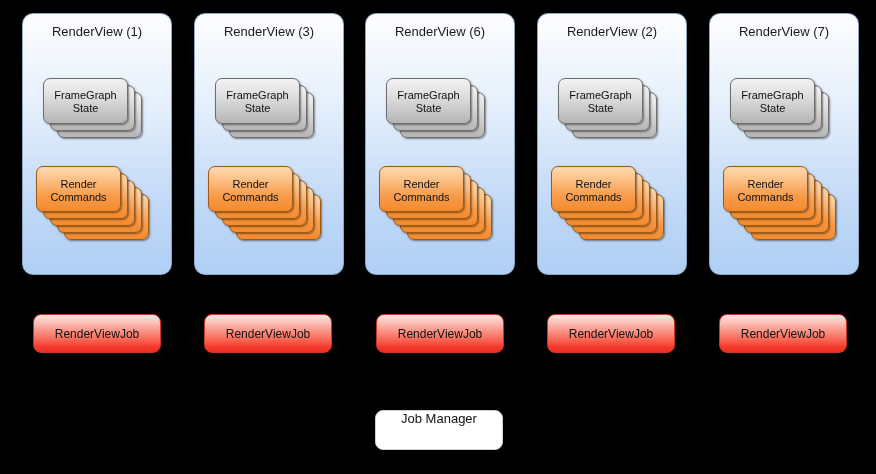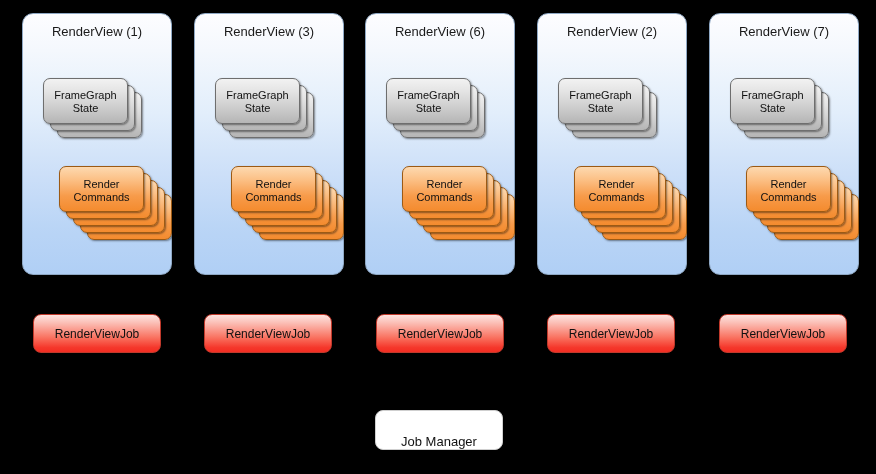--- a/index.html
+++ b/index.html
@@ -65,21 +65,20 @@
                 #b5b5b5 100%);
     border-color: #6e6e6e;
   }
   .card-orange {
     background: linear-gradient(to bottom,
                 #fdd9b0 0%,
                 #fcc187 28%,
                 #f79b4a 66%,
                 #f48b2e 100%);
     border-color: #9c5a14;
-    margin-left: 23px;
   }
   .card-label {
     position: absolute;
     left: 0;
     width: 100%;
     text-align: center;
     font-size: 11px;
     color: #111111;
     line-height: 13px;
     white-space: nowrap;
@@ -117,21 +116,21 @@
     left: 375px;
     top: 410px;
     width: 128px;
     height: 40px;
     border-radius: 8px;
     border: 1px solid #cfcfcf;
     background: #ffffff;
     box-shadow: 2px 2px 3px rgba(0,0,0,0.55);
     box-sizing: border-box;
     display: flex;
-    align-items: flex-end;
+    align-items: flex-start;
     justify-content: center;
   }
   #job-manager .jm-label {
     font-size: 13px;
     color: #111111;
     white-space: nowrap;
   }
 </style>
 </head>
 <body>

